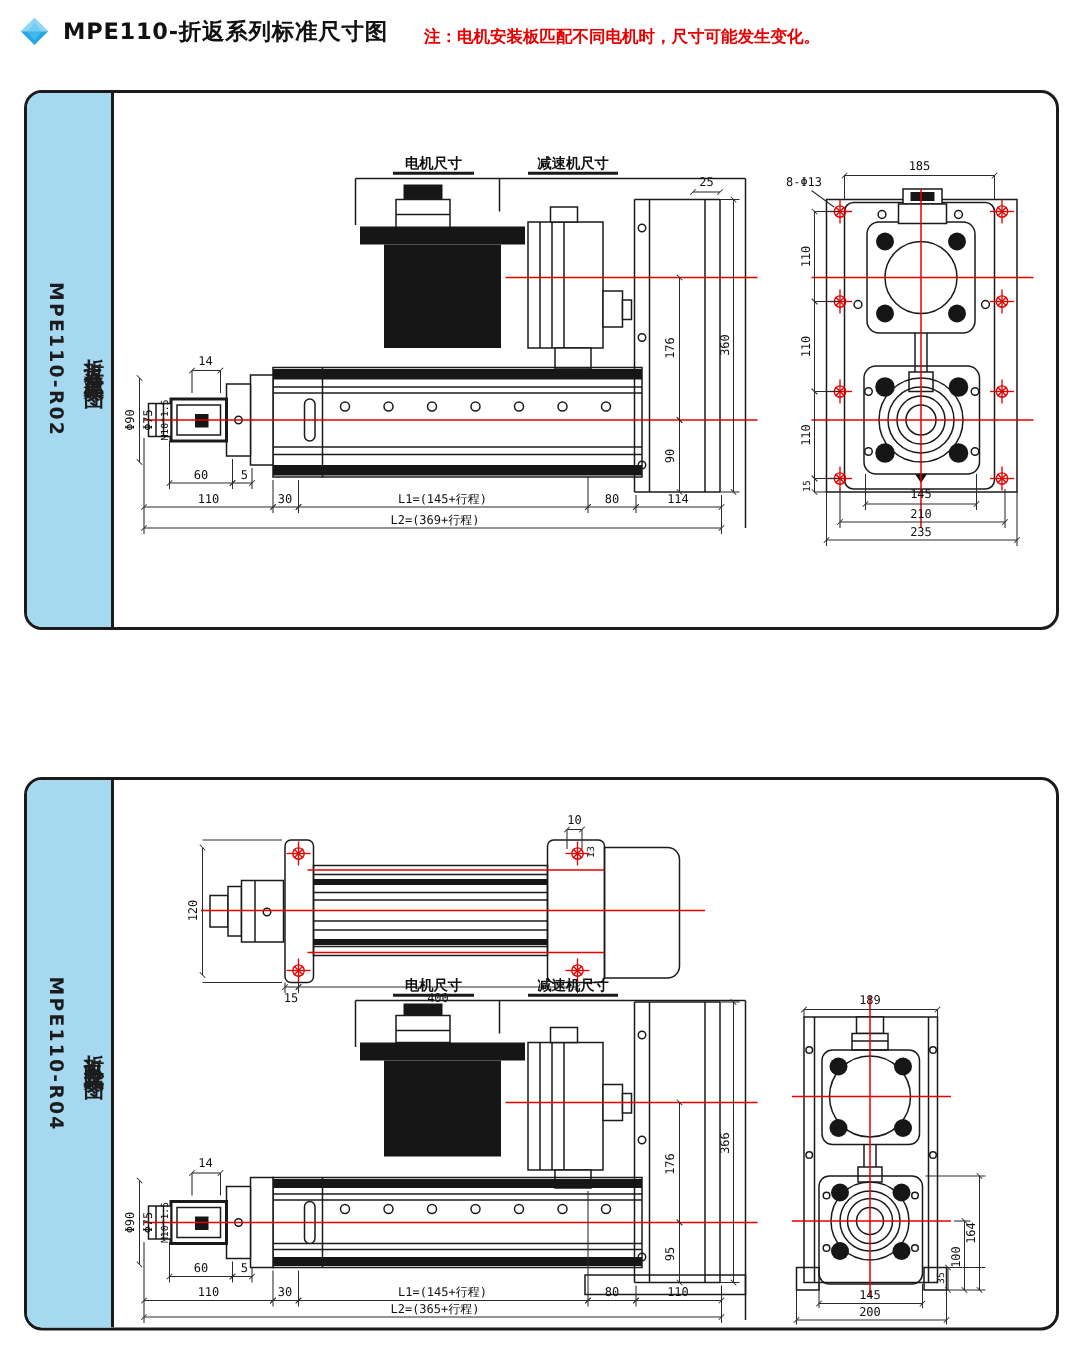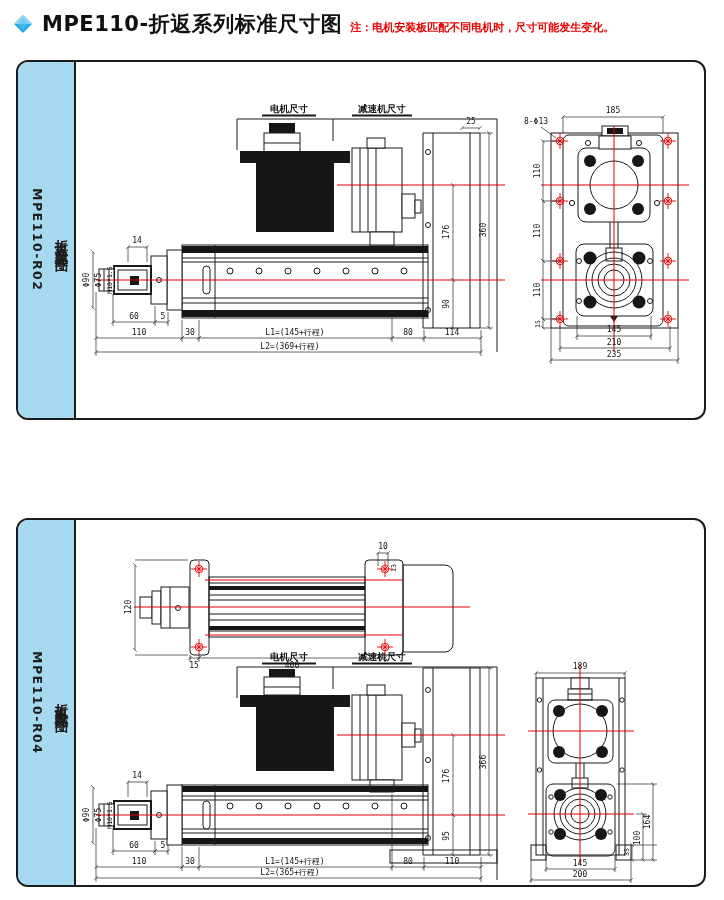--- a/index.html
+++ b/index.html
@@ -1,21 +1,21 @@
 <!DOCTYPE html>
 <html><head>
 <meta charset="utf-8">
 <style>
   html,body{margin:0;padding:0;background:#fff;}
   #page{position:relative;width:724px;height:900px;background:#fff;overflow:hidden;
         font-family:"DejaVu Sans",sans-serif;}
   
   #header{position:absolute;left:12px;top:10px;display:flex;align-items:center;gap:8px;}
-  #title{font-size:21px;font-weight:bold;color:#111;letter-spacing:0.5px;}
-  #note{font-size:11px;font-weight:bold;color:#e60000;margin-top:6px;}
+  #title{font-size:15px;font-weight:bold;color:#111;letter-spacing:0.5px;}
+  #note{font-size:11px;font-weight:bold;color:#e60000;margin-left:16px;margin-top:6px;}
   
   .panel{position:absolute;left:16px;width:690px;border:2px solid #1b1b1b;border-radius:12px;
          background:#fff;box-sizing:border-box;}
   #panel1{top:60px;height:360px;}
   #panel2{top:518px;height:369px;}
   .bar{position:absolute;left:0;top:0;bottom:0;width:56px;background:#a6d8f0;
        border-right:2px solid #1b1b1b;border-radius:10px 0 0 10px;}
   .bar-cn,.bar-model{position:absolute;top:0;height:100%;writing-mode:vertical-rl;
        text-orientation:mixed;text-align:center;color:#1c1c1c;display:block;}
   .bar-cn{left:27px;width:26px;font-size:13.5px;font-weight:bold;letter-spacing:3px;}

